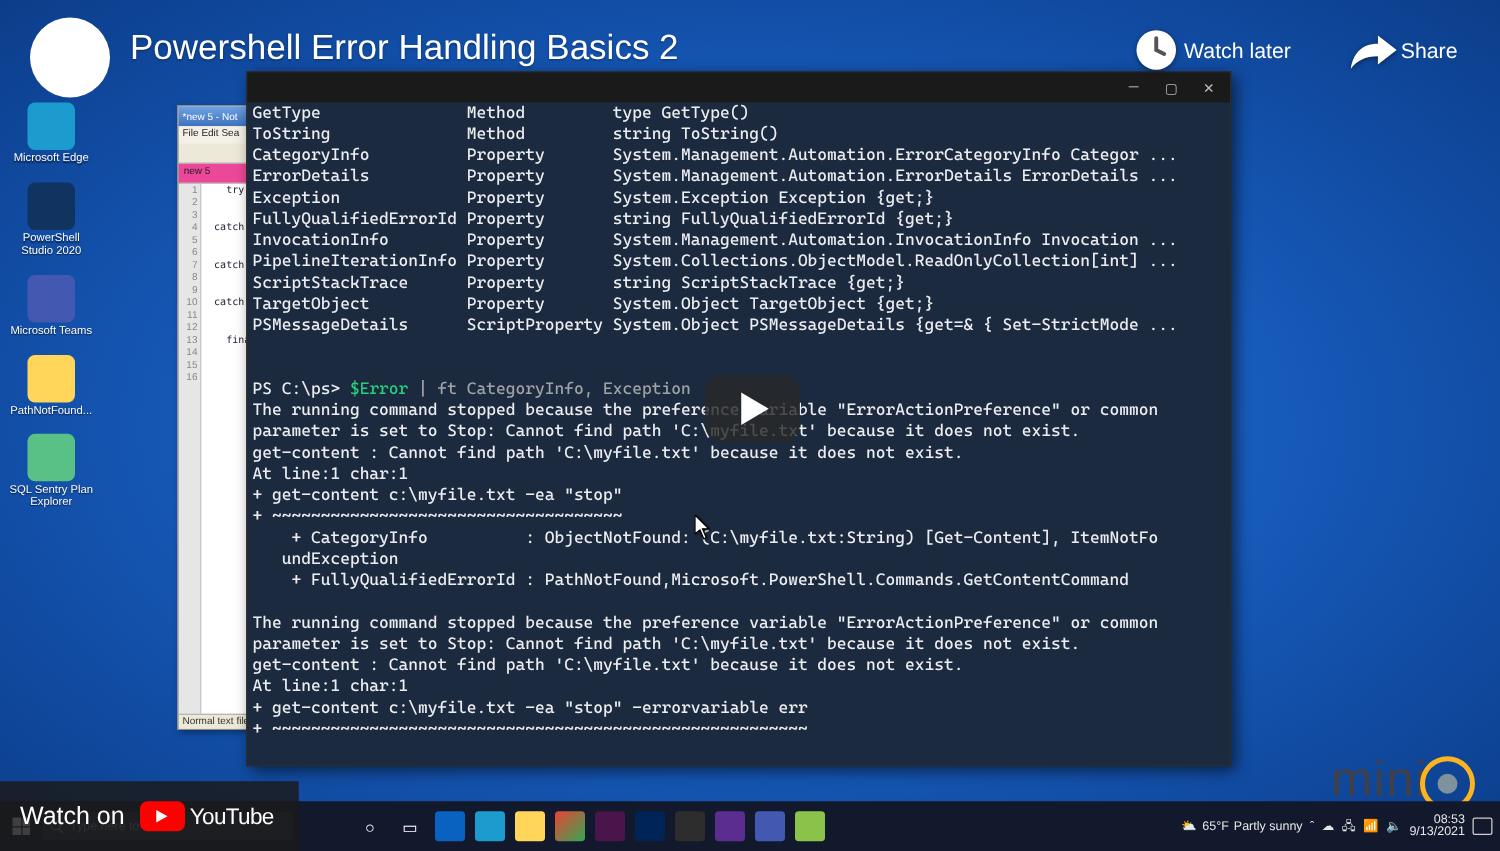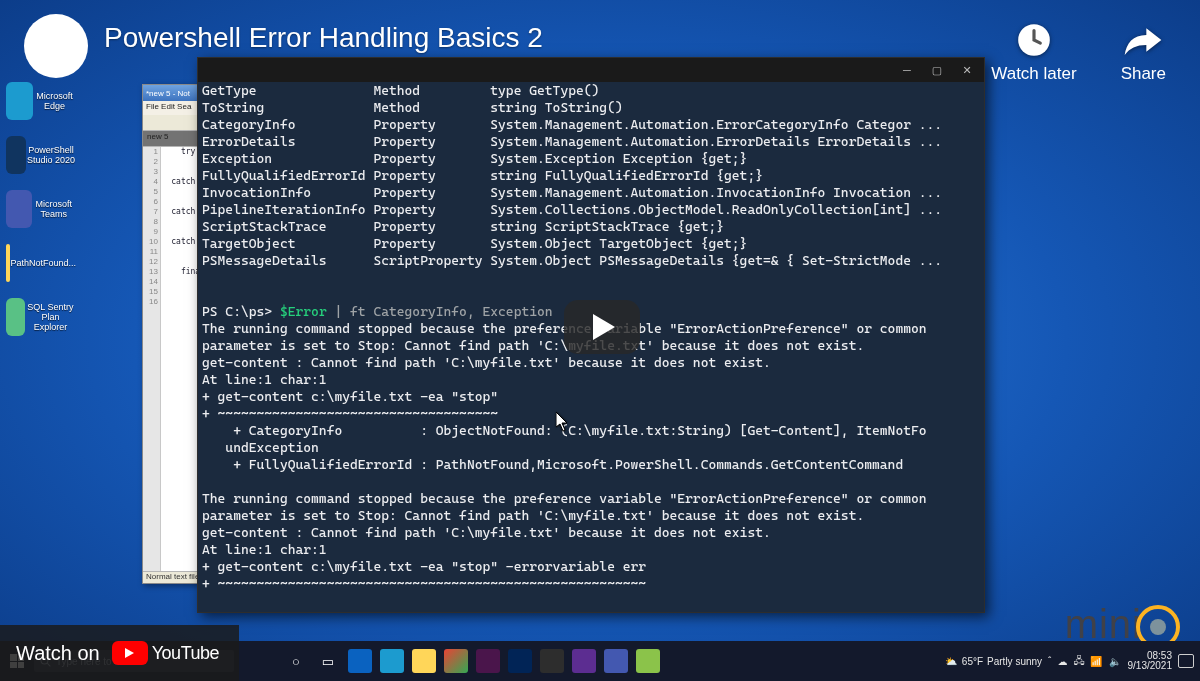--- a/index.html
+++ b/index.html
@@ -4,41 +4,41 @@
 <style>
   * { box-sizing: border-box; margin: 0; padding: 0; }
   html, body { width: 1200px; height: 681px; overflow: hidden; font-family: Arial, sans-serif; }
   .stage { position: relative; width: 1200px; height: 681px; background: radial-gradient(ellipse at center, #2b7de0 0%, #1557b5 55%, #0c3d8a 100%); }
 
   
   .yt-top { position: absolute; top: 0; left: 0; right: 0; height: 80px; display: flex; align-items: flex-start; padding: 14px 24px; z-index: 50; }
   .yt-avatar { width: 64px; height: 64px; border-radius: 50%; background: #fff; flex: none; margin-right: 16px; }
   .yt-title { color: #fff; font-size: 28px; font-weight: 400; padding-top: 8px; flex: 1; text-shadow: 0 1px 2px rgba(0,0,0,0.4); }
   .yt-actions { display: flex; gap: 44px; padding-top: 4px; margin-right: 10px; }
-  .yt-action { display: flex; flex-direction: column; align-items: center; color: #fff; font-size: 17px; cursor: pointer; }
+  .yt-action { display: flex; flex-direction: row; align-items: center; color: #fff; font-size: 17px; cursor: pointer; }
   .yt-action .ic-wrap { width: 44px; height: 44px; display: flex; align-items: center; justify-content: center; filter: drop-shadow(0 1px 2px rgba(0,0,0,0.5)); }
   .yt-action span { margin-top: 2px; }
 
   
   .desk-icons { position: absolute; top: 8px; left: 6px; width: 70px; display: flex; flex-direction: column; gap: 14px; }
-  .desk-icon { display: flex; flex-direction: row; align-items: center; text-align: center; color: #fff; font-size: 9px; line-height: 1.1; cursor: pointer; text-shadow: 0 1px 1px rgba(0,0,0,0.7); }
+  .desk-icon { display: flex; flex-direction: column; align-items: center; text-align: center; color: #fff; font-size: 9px; line-height: 1.1; cursor: pointer; text-shadow: 0 1px 1px rgba(0,0,0,0.7); }
   .desk-icon .di-box { width: 38px; height: 38px; border-radius: 6px; margin-bottom: 2px; display:flex;align-items:center;justify-content:center; }
   .di-edge    { background: #1c9bcf; }
   .di-ovpn    { background: #ff8a00; }
   .di-pss     { background: #10345f; }
   .di-teams   { background: #4358b0; }
   .di-folder  { background: #ffd659; }
   .di-sentry  { background: #59c185; }
 
   
   .npp { position: absolute; top: 84px; left: 142px; width: 64px; height: 500px; background: #ece9d8; border: 1px solid #8a8a8a; box-shadow: 2px 2px 6px rgba(0,0,0,0.4); }
   .npp-title { height:16px; background:linear-gradient(#6fa3e0,#3d73bf); display:flex;align-items:center;padding:0 3px;font-size:8px;color:#fff;}
   .npp-menu { height:14px; background:#f4f0e6; font-size:8px; padding:1px 3px; color:#222; white-space:nowrap; overflow:hidden;}
   .npp-toolbar { height:16px; background:#ece9d8; border-bottom:1px solid #b5b5b5;}
-  .npp-tab { height:16px;background:#737373;border-bottom:1px solid #b5b5b5;padding:1px 4px;font-size:8px;color:#222;}
+  .npp-tab { height:16px;background:#ec4899;border-bottom:1px solid #b5b5b5;padding:1px 4px;font-size:8px;color:#222;}
   .npp-gutter { width:18px;background:#e6e6e6;border-right:1px solid #c8c8c8; float:left;height:calc(100% - 74px);}
   .npp-gutter div{font-size:8px;text-align:right;padding-right:2px;color:#888;height:10px;line-height:10px;}
   .npp-text { margin-left:18px;height:calc(100% - 74px);background:#fff;font-family:Consolas,monospace;font-size:8px;color:#223;overflow:hidden;text-align:right;}
   .npp-text div{height:10px;line-height:10px;padding-left:2px;white-space:nowrap;}
   .npp-status{position:absolute;bottom:0;left:0;right:0;height:12px;background:#ece9d8;border-top:1px solid #b5b5b5;font-size:8px;padding:0 3px;color:#333;}
 
   
   .term { position: absolute; top: 57px; left: 197px; width: 788px; height: 556px; background:#012456; background:#07233f; background:#081a2e;
           background:#0f1d33; box-shadow: 4px 4px 12px rgba(0,0,0,0.6); border:1px solid #2d2d2d;}
   .term { background:#12203a; background:#0f1d33;}

